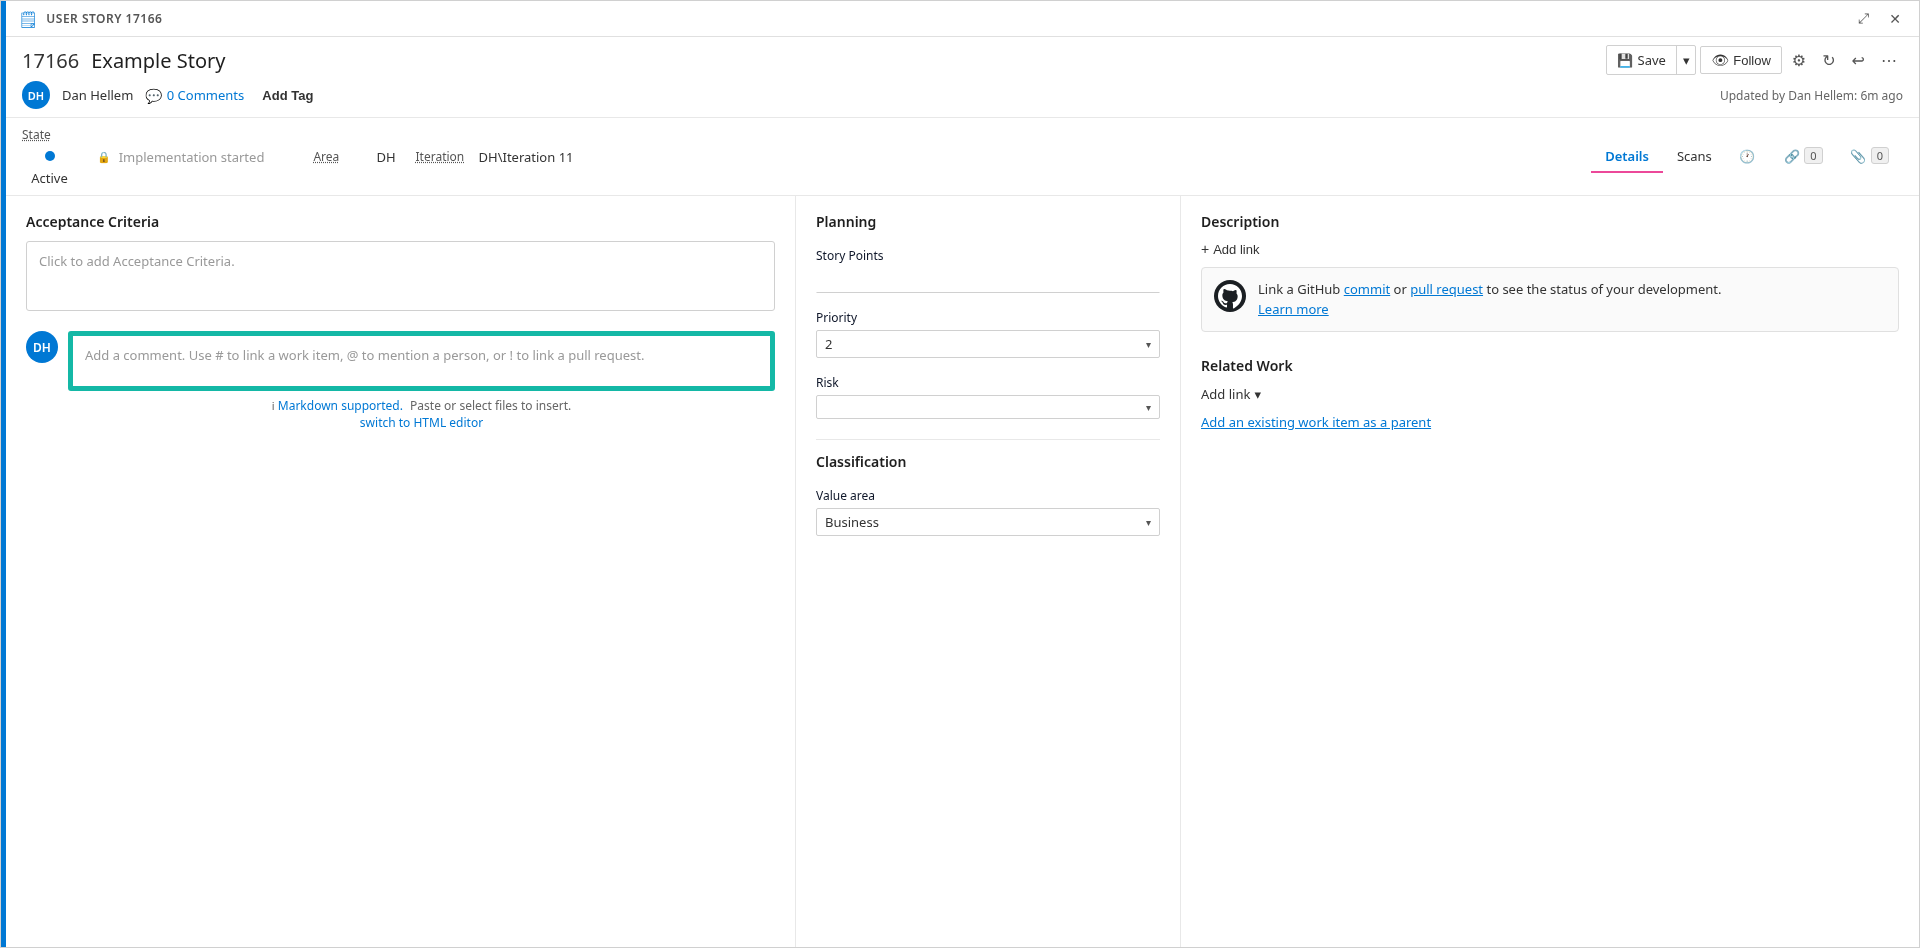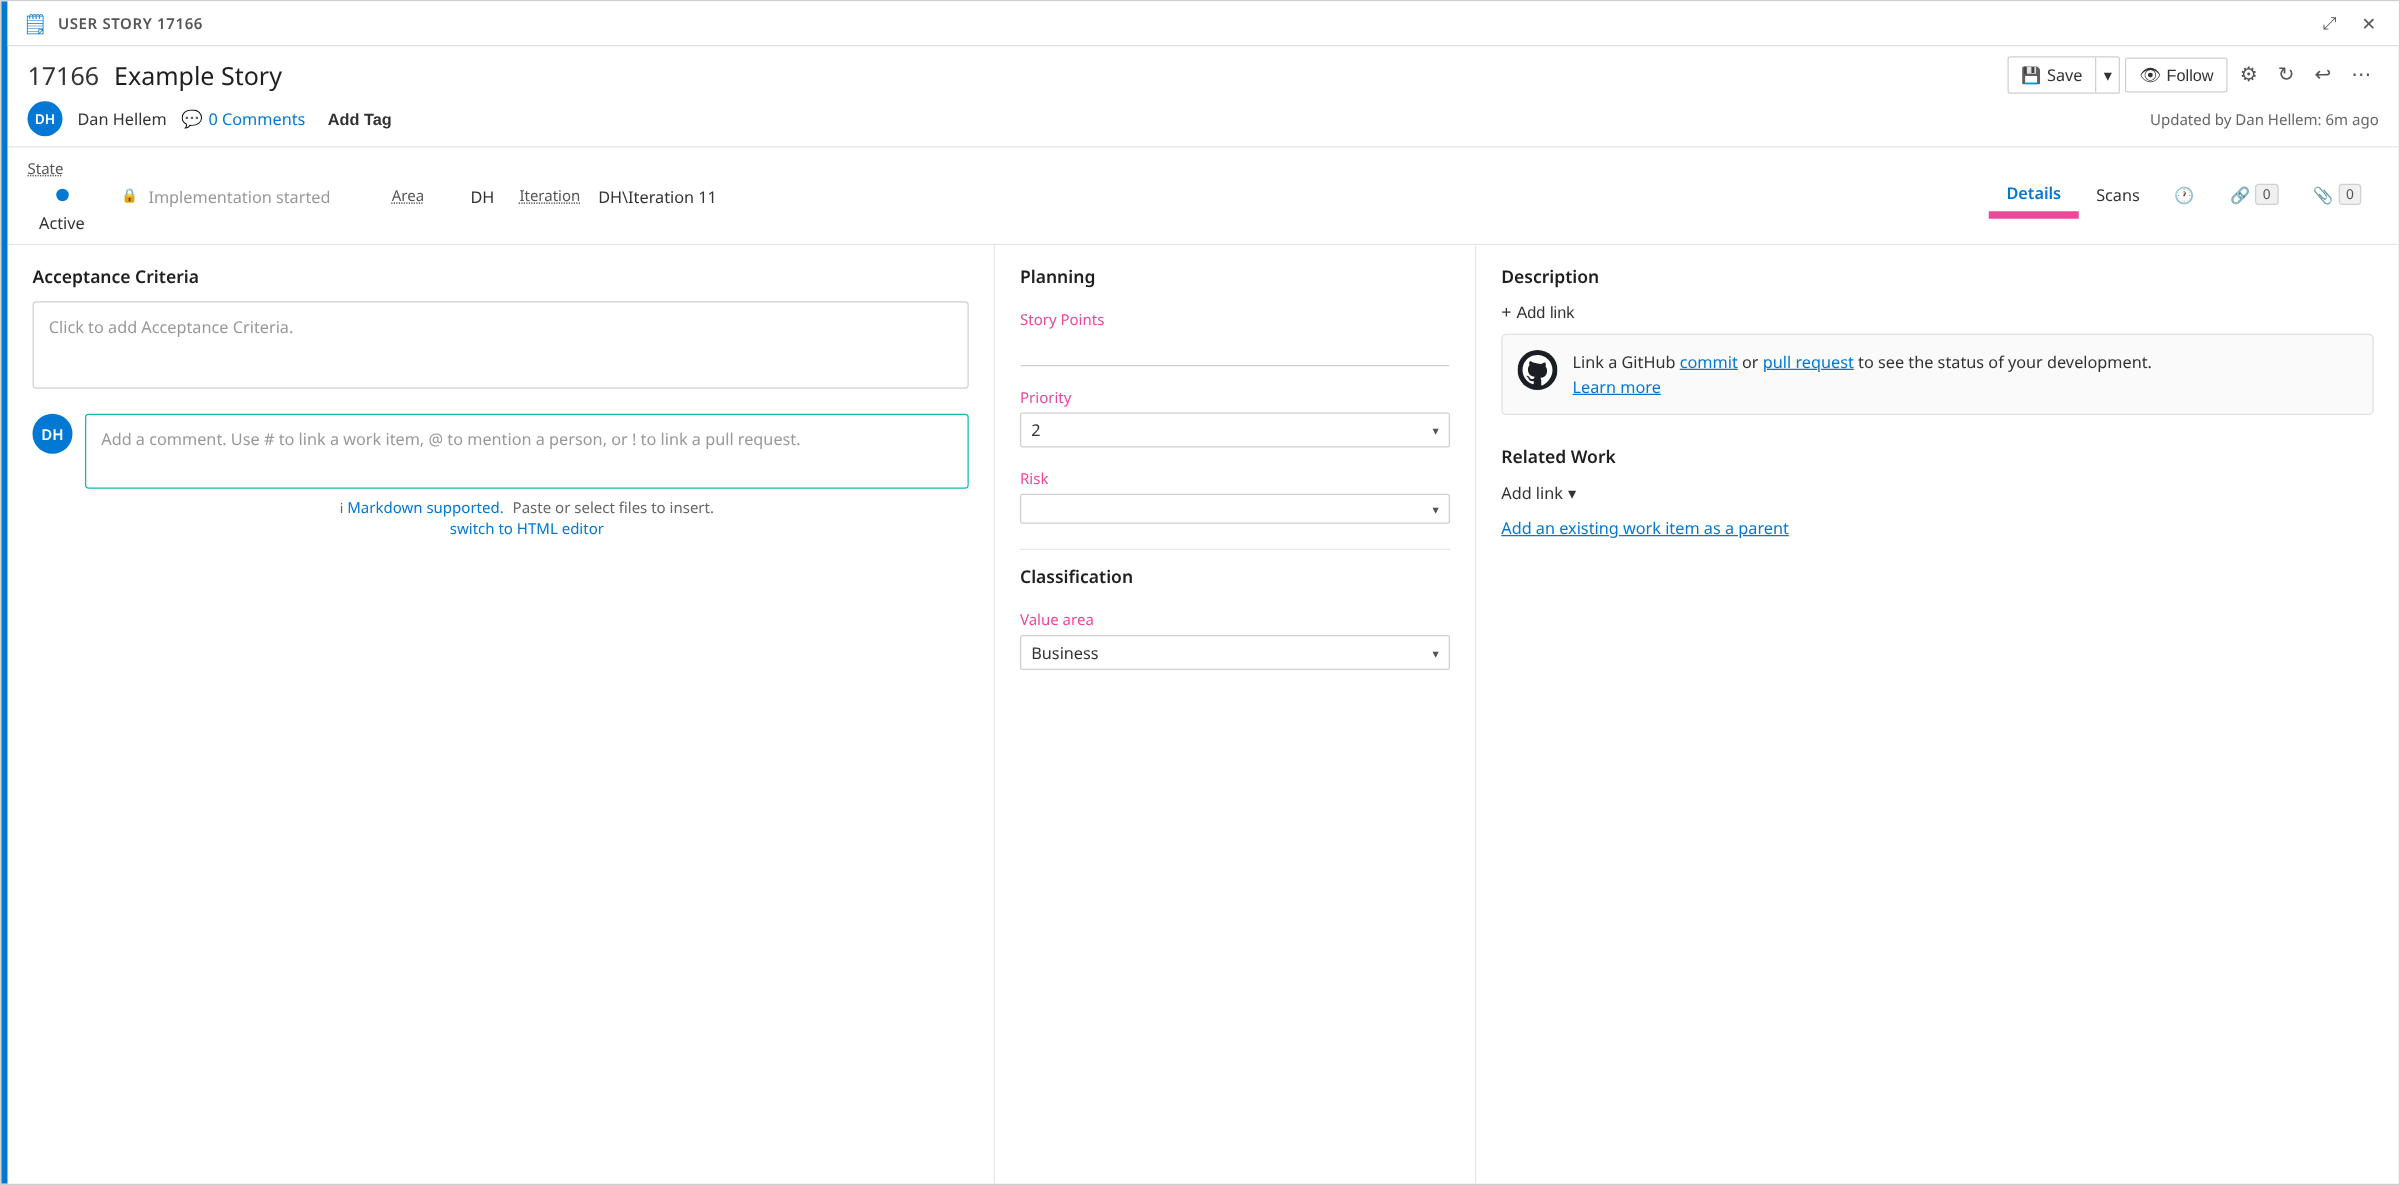--- a/index.html
+++ b/index.html
@@ -210,21 +210,21 @@
     }
     .tab {
       padding: 6px 14px;
       font-size: 13px;
       color: #333;
       cursor: pointer;
       border-bottom: 2px solid transparent;
       white-space: nowrap;
     }
     .tab.active {
-      border-bottom: 6px solid #ec4899;
+      border-bottom: 2px solid #ec4899;
       color: #0078d4;
       font-weight: 600;
     }
     .tab-with-count {
       display: flex;
       align-items: center;
       gap: 4px;
     }
     .tab-count-badge {
       background: #f0f0f0;
@@ -280,21 +280,21 @@
     }
 
     
     .discussion-input-row {
       display: flex;
       gap: 10px;
       align-items: flex-start;
     }
     .discussion-input {
       flex: 1;
-      border: 1px solid #14b8a6;
+      border: 5px solid #14b8a6;
       border-radius: 3px;
       padding: 10px 12px;
       min-height: 60px;
       color: #999;
       font-size: 13px;
       cursor: text;
       background: #fff;
     }
     .discussion-footer {
       margin-top: 6px;
@@ -316,21 +316,21 @@
       font-size: 12px;
     }
 
     
     .planning-section { margin-bottom: 20px; }
     .field-row {
       margin-bottom: 12px;
     }
     .field-row-label {
       font-size: 12px;
-      color: #ec4899;
+      color: #0f172a;
       margin-bottom: 4px;
       margin-top: 16px;
     }
     .field-input {
       width: 100%;
       border: 1px solid transparent;
       border-bottom: 1px solid #d0d0d0;
       padding: 4px 6px;
       font-size: 13px;
       background: transparent;

